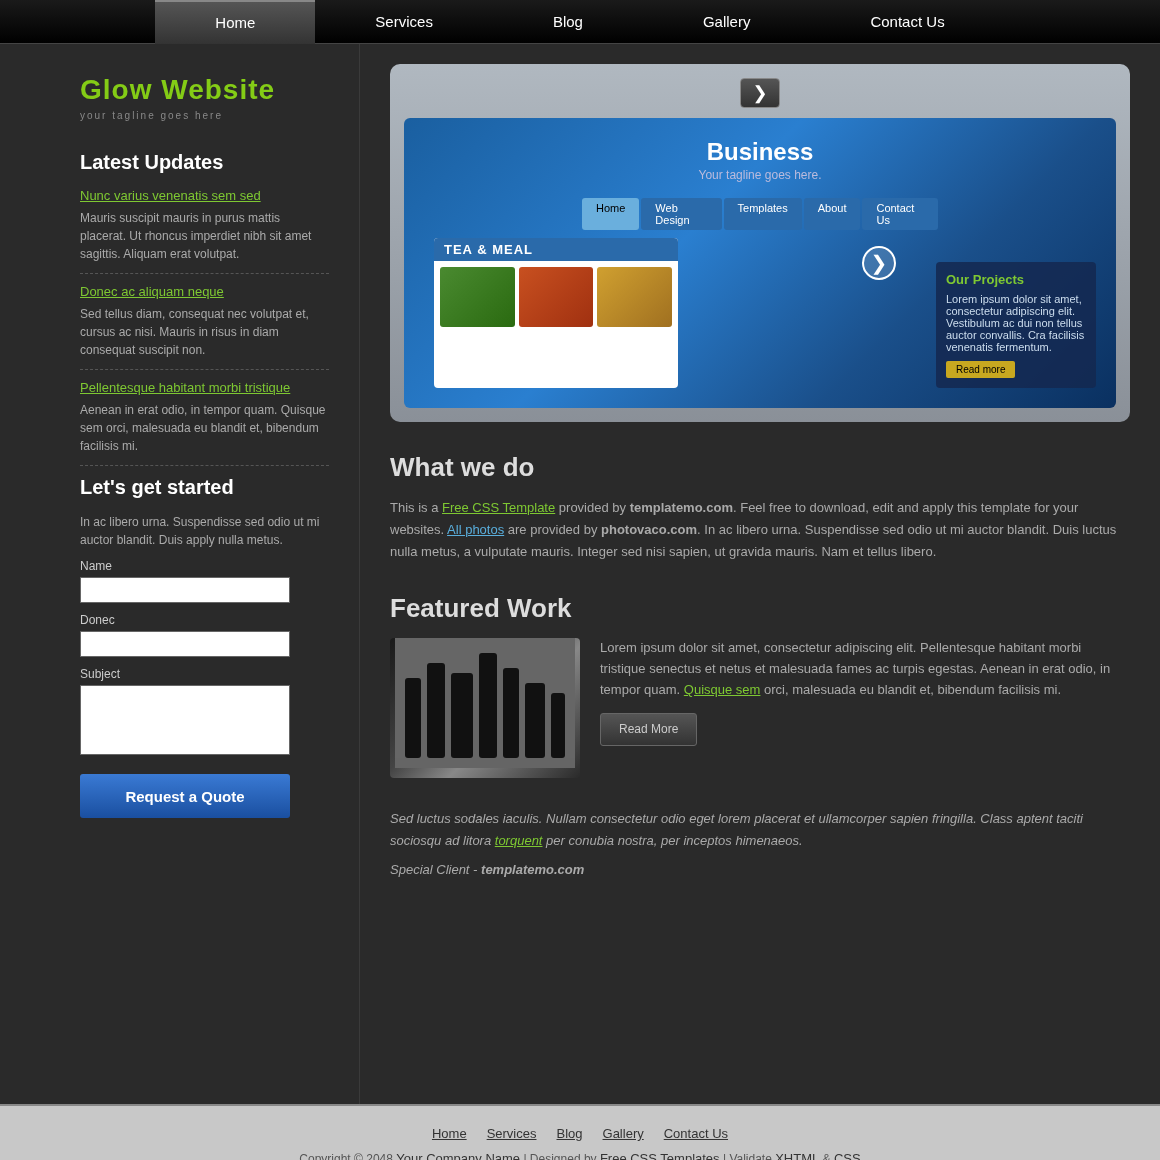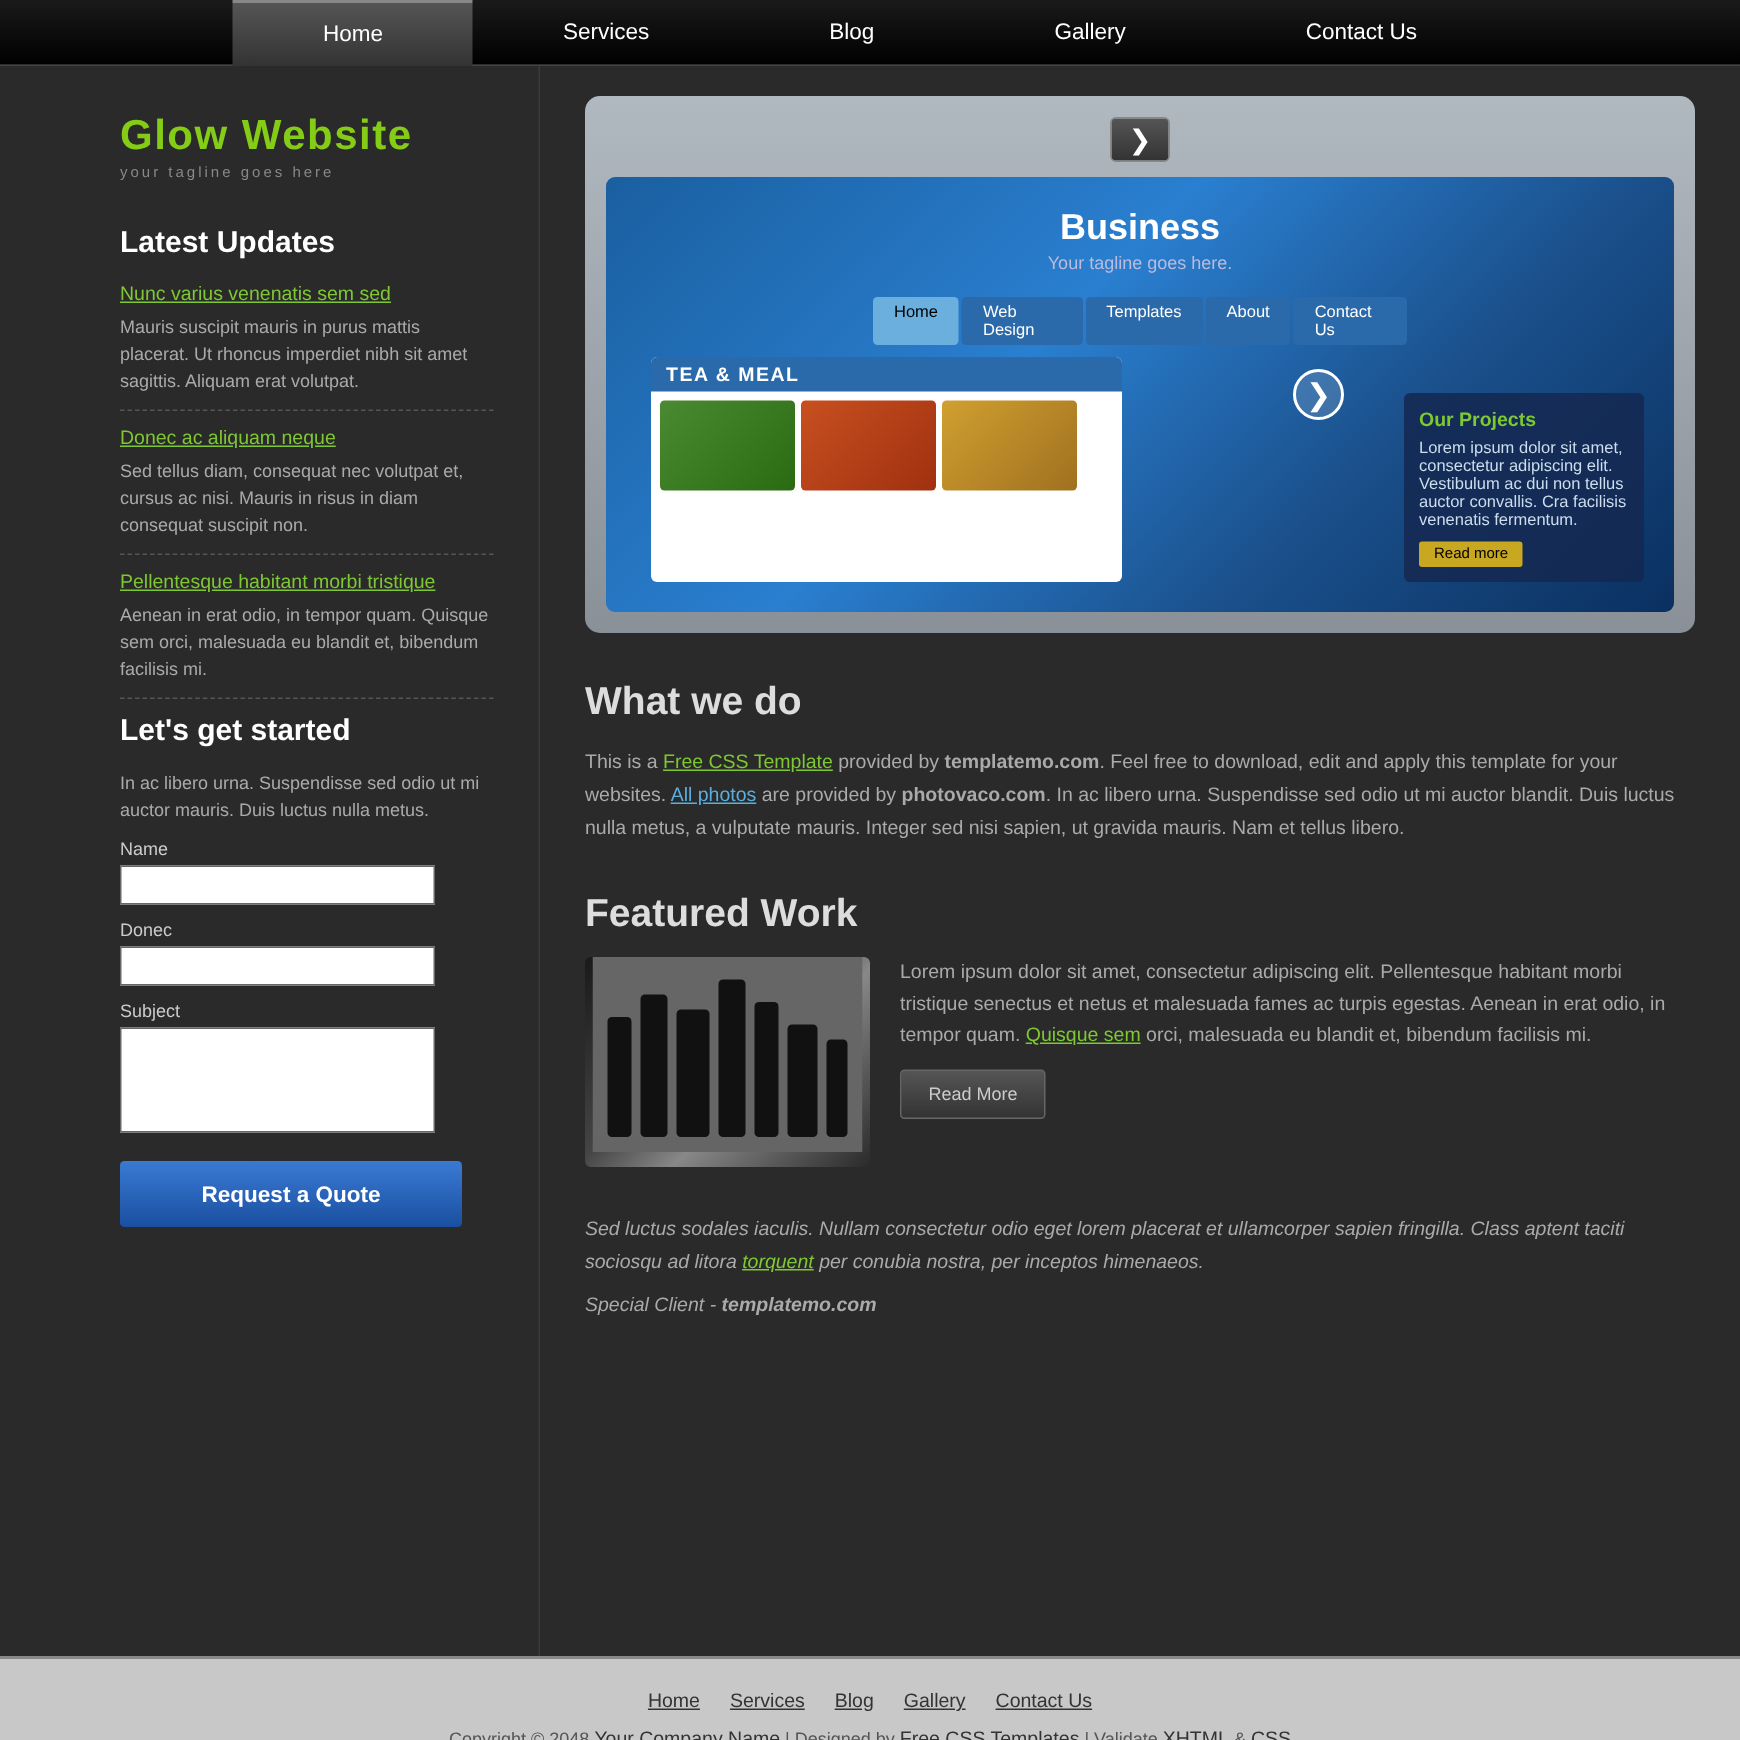--- a/index.html
+++ b/index.html
@@ -116,21 +116,21 @@
       width: 210px;
       height: 70px;
       background: #fff;
       border: 1px solid #666;
       padding: 4px 6px;
       font-size: 12px;
       resize: none;
     }
     .quote-btn {
       display: block;
-      width: 228px;
+      width: 210px;
       height: 44px;
       background: linear-gradient(to bottom, #3a7ad4, #1a4fa0);
       color: #fff;
       font-size: 15px;
       font-weight: bold;
       border: none;
       cursor: pointer;
       margin-top: 16px;
       border-radius: 3px;
     }
@@ -215,21 +215,21 @@
       color: #fff;
       background: #2a6aaa;
       border-radius: 3px;
       cursor: pointer;
     }
     .slide-tab.active { background: #6aafdd; color: #000; }
     .slide-content-box {
       position: absolute;
       bottom: 20px;
       left: 30px;
-      width: 314px;
+      width: 244px;
       height: 150px;
       background: #fff;
       border-radius: 4px;
       overflow: hidden;
     }
     .slide-tea-header {
       background: #2a6aaa;
       color: #fff;
       font-size: 13px;
       font-weight: bold;
@@ -434,21 +434,21 @@
     <a class="update-link">Donec ac aliquam neque</a>
     <p class="update-text">Sed tellus diam, consequat nec volutpat et, cursus ac nisi. Mauris in risus in diam consequat suscipit non.</p>
     <hr class="update-divider">
 
     
     <a class="update-link">Pellentesque habitant morbi tristique</a>
     <p class="update-text">Aenean in erat odio, in tempor quam. Quisque sem orci, malesuada eu blandit et, bibendum facilisis mi.</p>
     <hr class="update-divider">
 
     <div class="sidebar-section-title">Let's get started</div>
-    <p class="update-text">In ac libero urna. Suspendisse sed odio ut mi auctor mauris. Duis luctus nulla metus.</p>
+    <p class="update-text">In ac libero urna. Suspendisse sed odio ut mi auctor blandit. Duis apply nulla metus.</p>
 
     <label class="form-label">Name</label>
     <input class="form-input" type="text" style="">
 
     <label class="form-label">Donec</label>
     <input class="form-input" type="email" style="">
 
     <label class="form-label">Subject</label>
     <textarea class="form-textarea" style=""></textarea>
 

